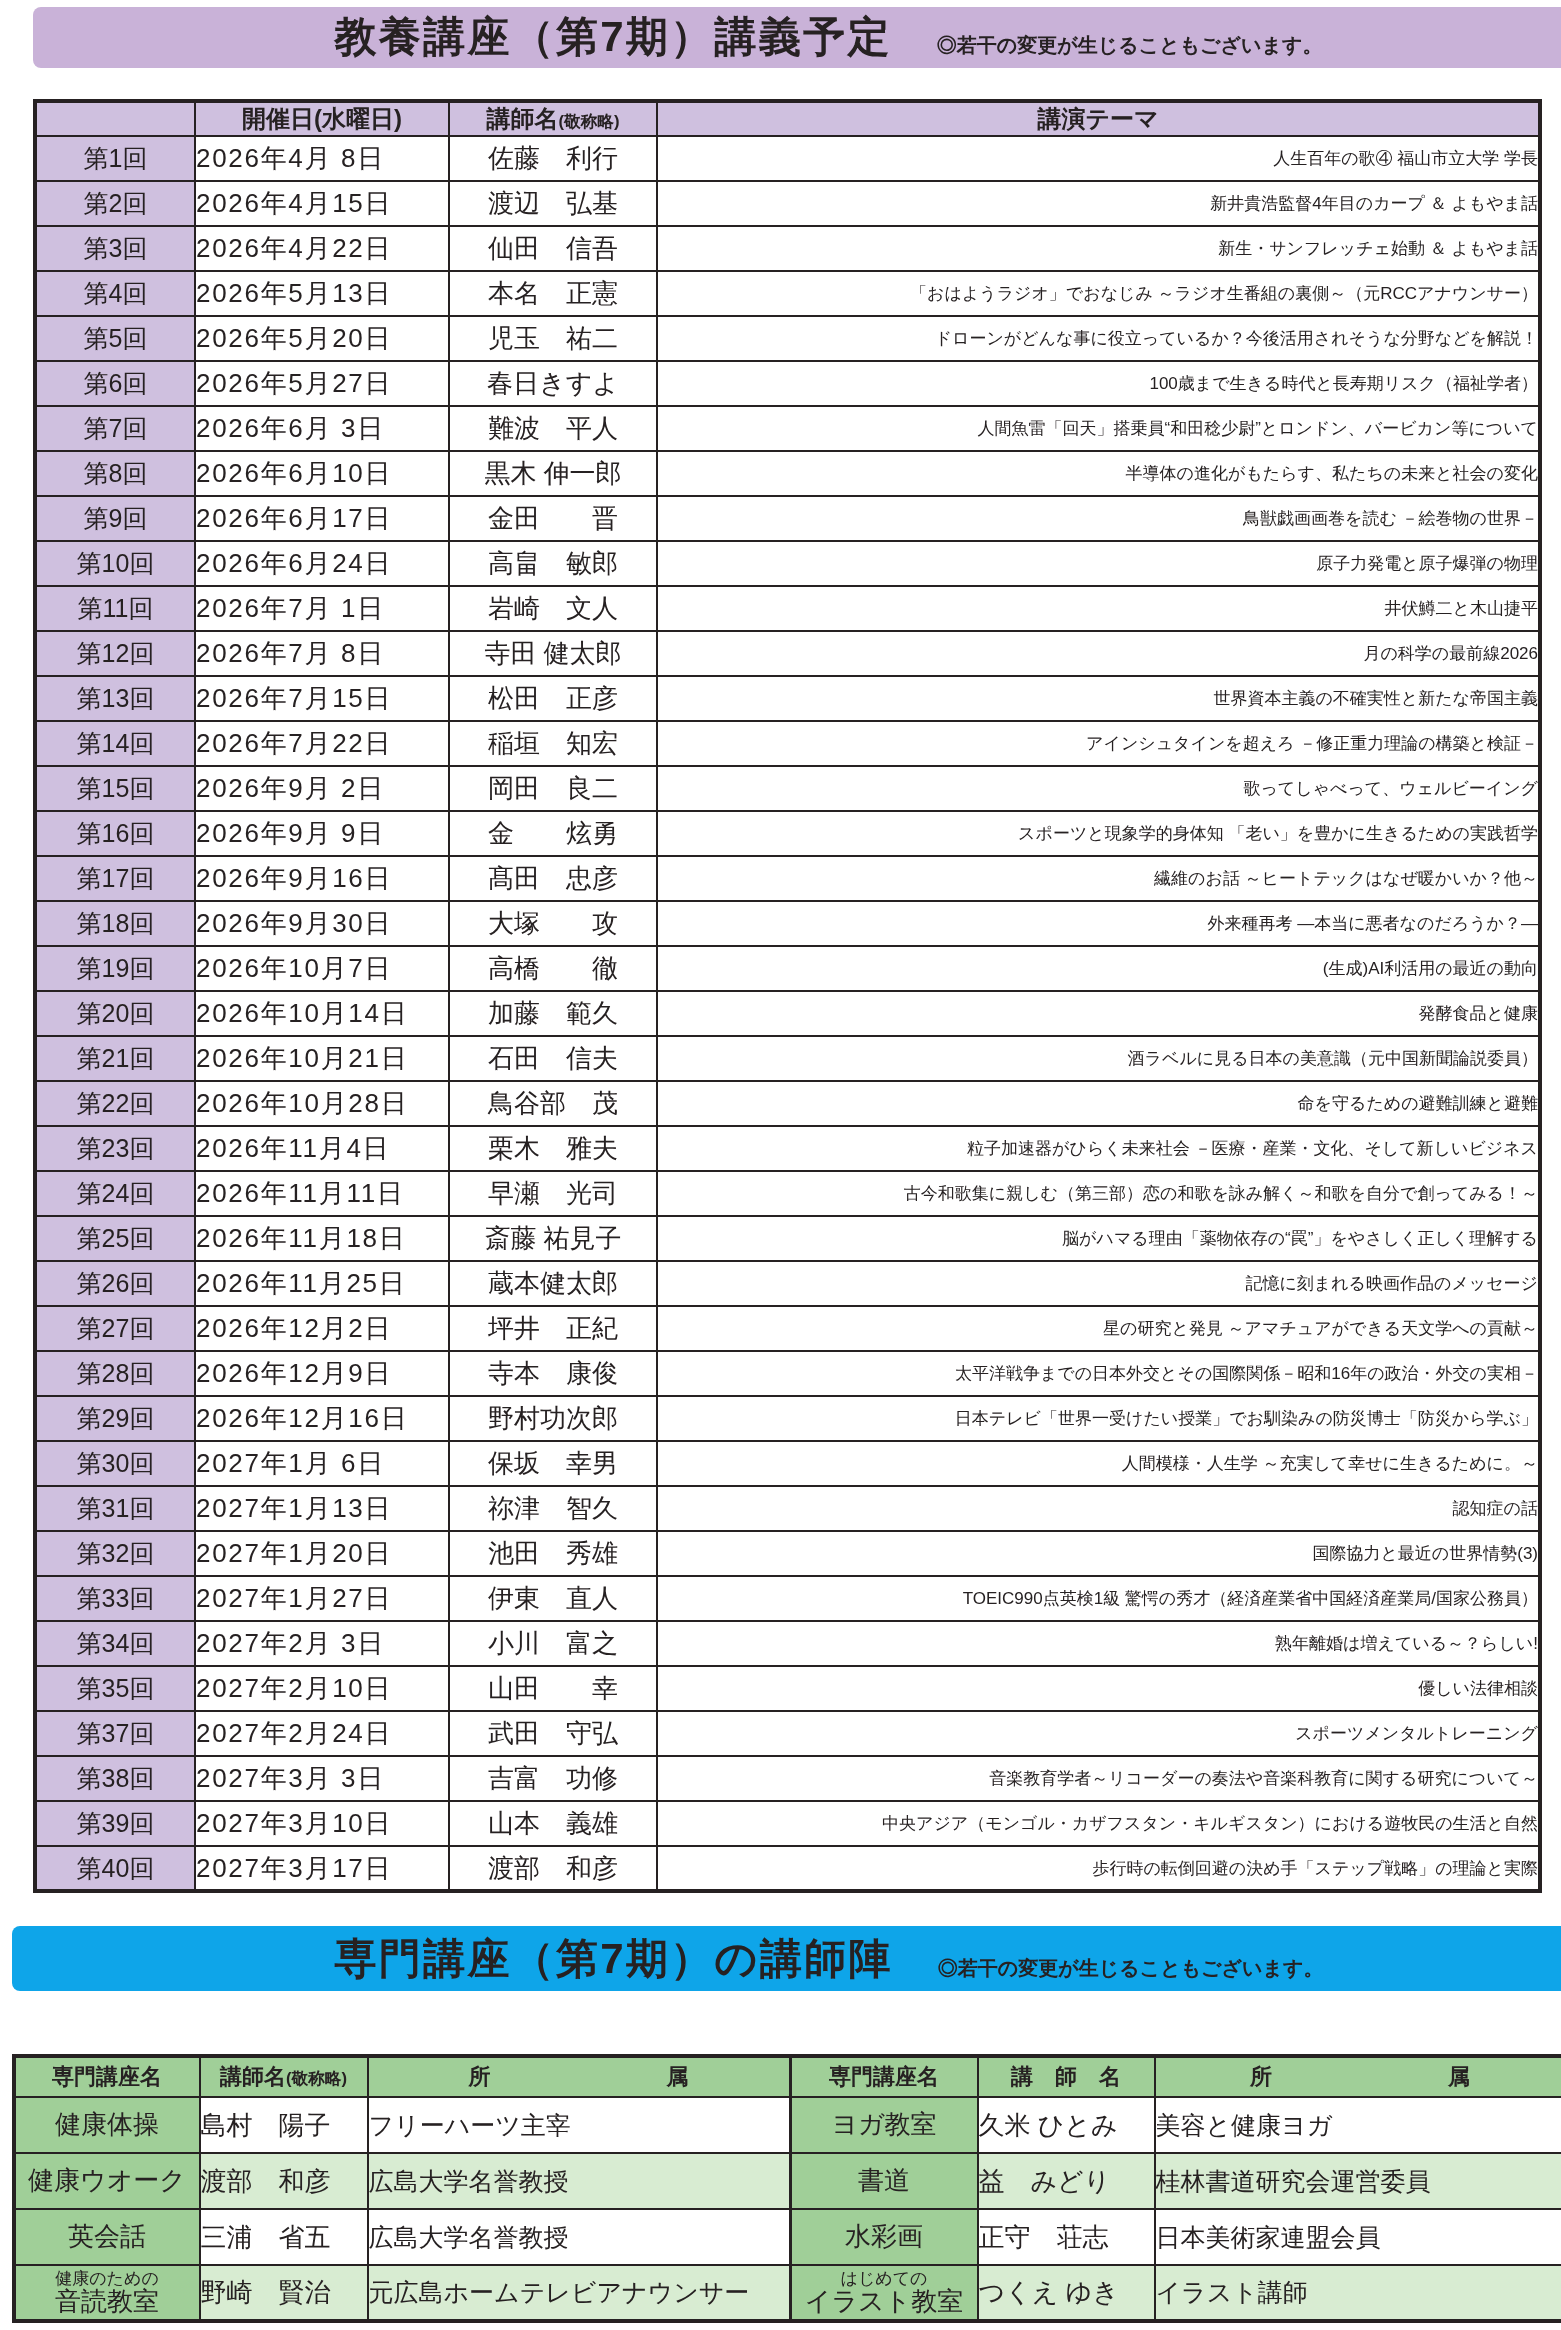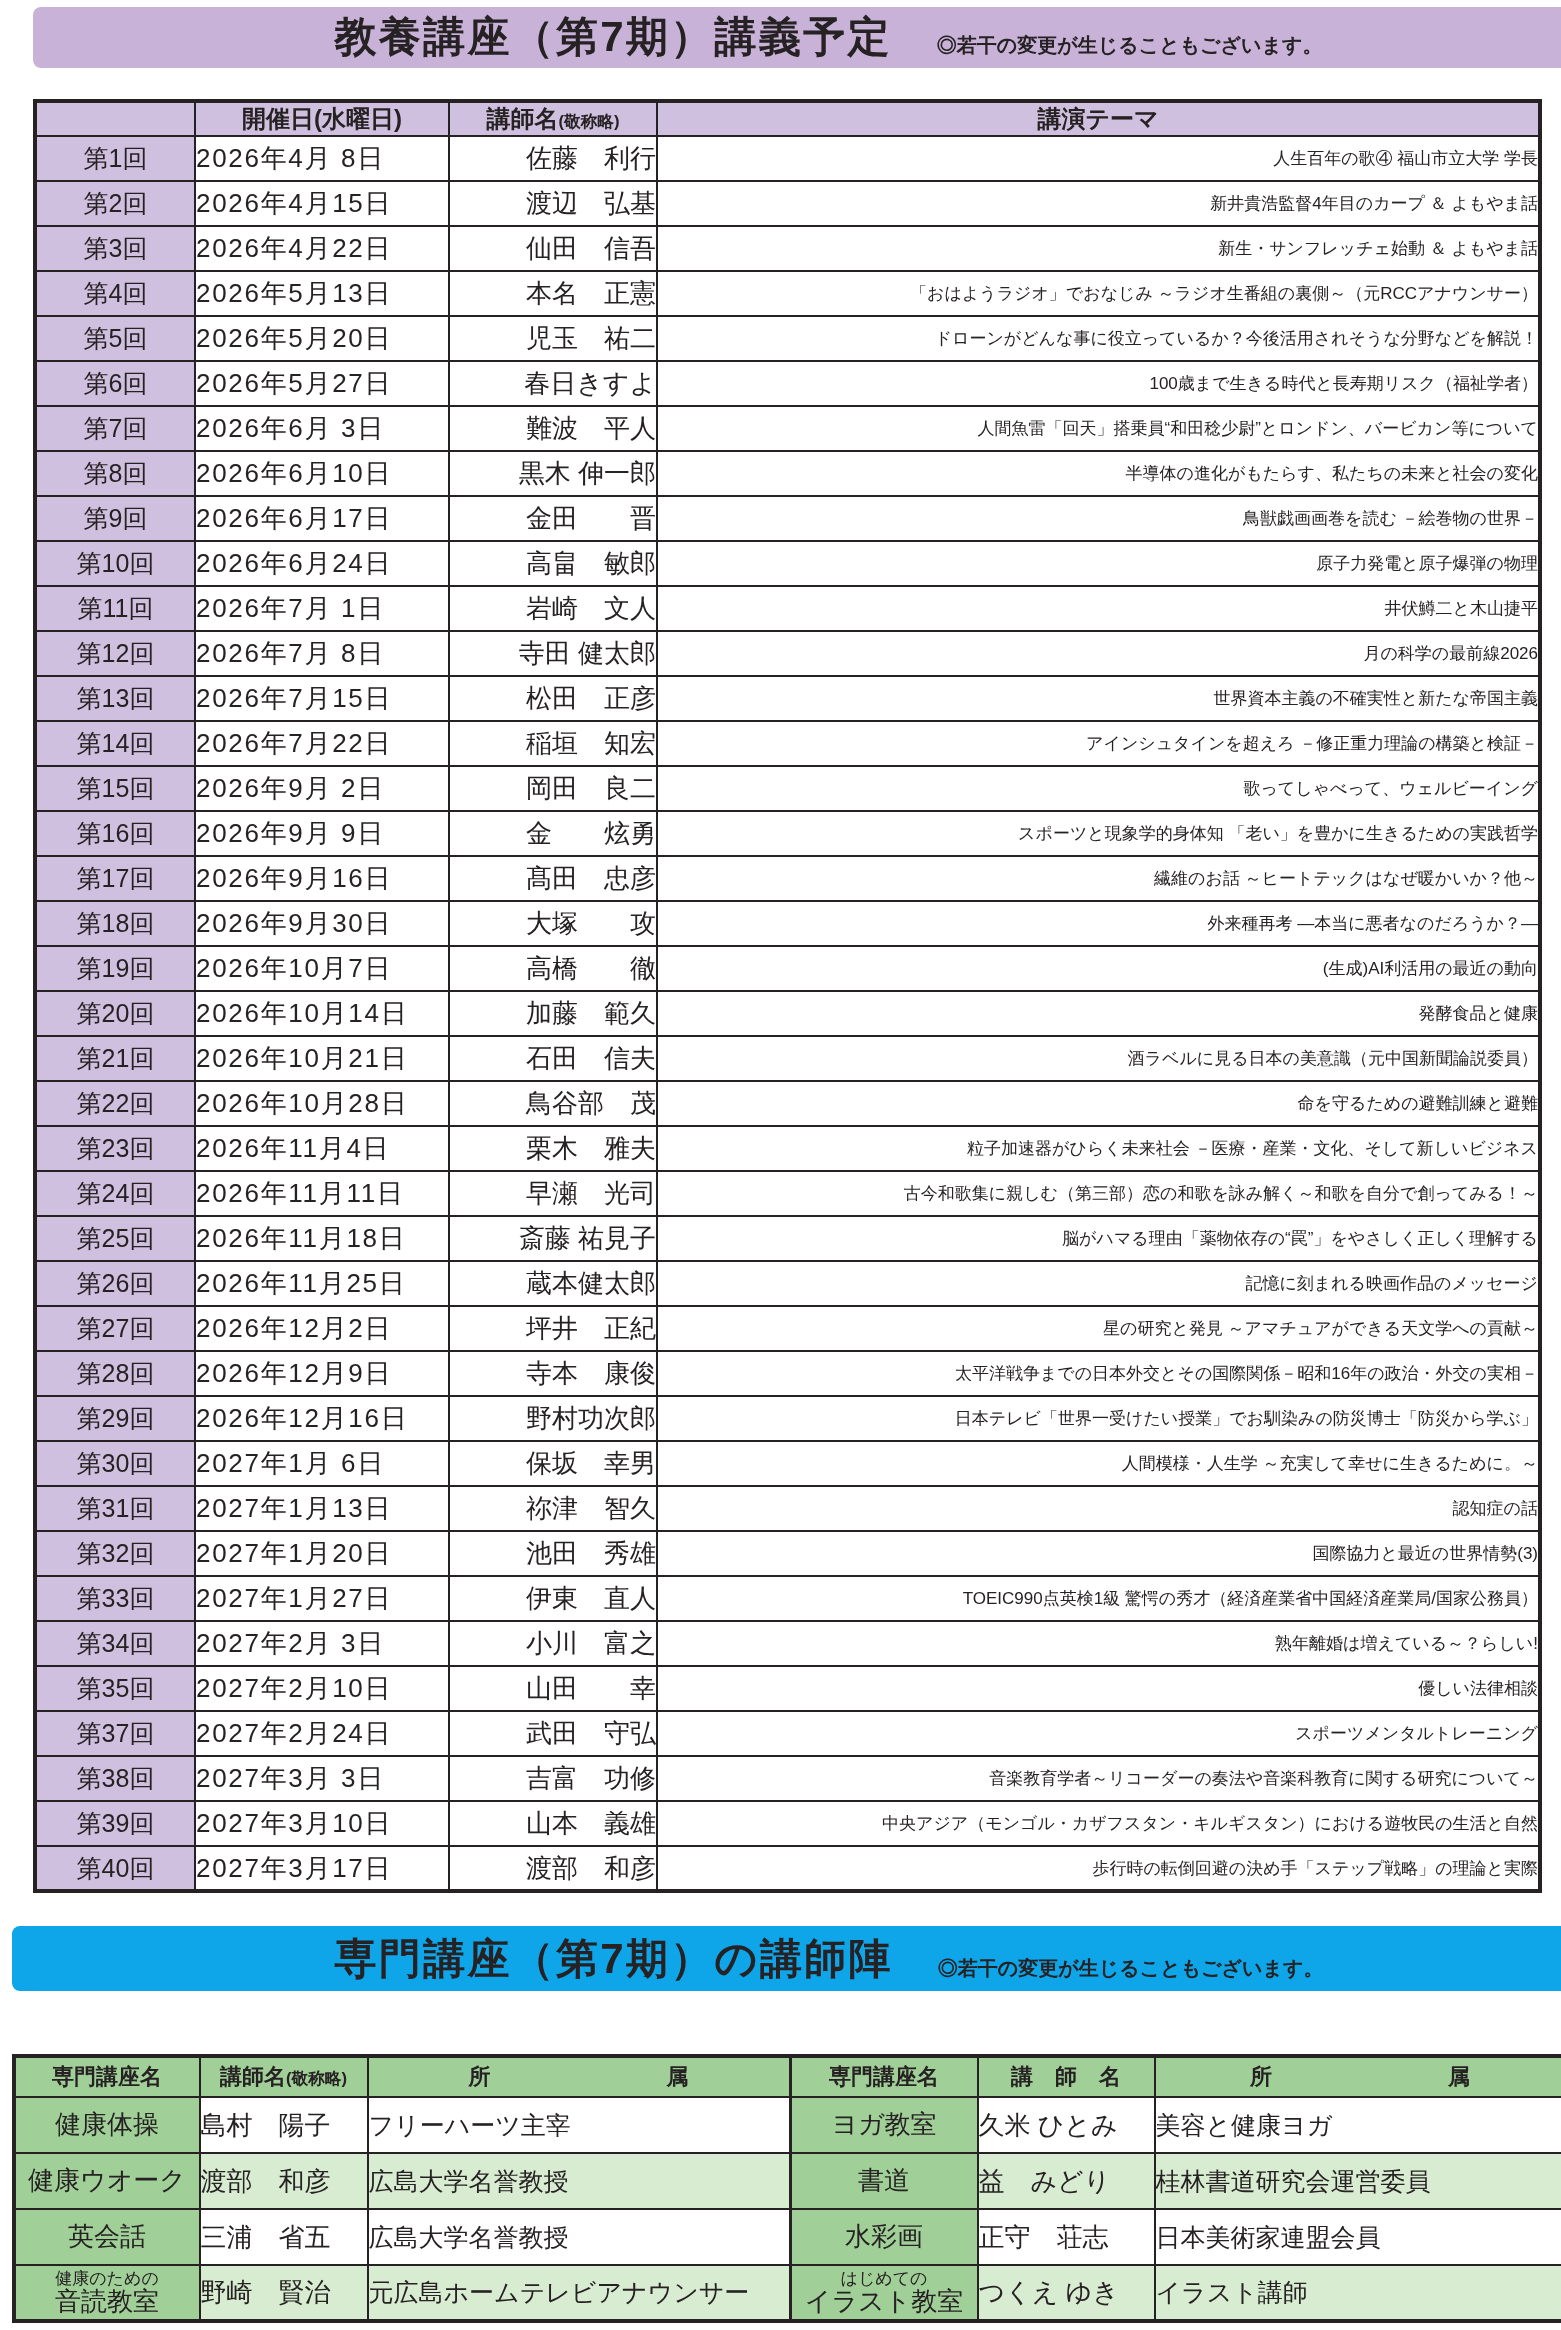--- a/index.html
+++ b/index.html
@@ -36,21 +36,21 @@
   .main-table thead tr{height:30px;}
   .main-table tbody tr{height:45px;}
   .col-round{width:157px;}
   .col-date{width:252px;}
   .col-name{width:206px;}
   .col-theme{width:880px;}
   .main-table th{background:#cfc0df;font-size:24px;font-weight:bold;text-align:center;margin-left:22px;}
   .hdr-small{font-size:16.6px;font-weight:bold;}
   .cell-round{background:#cfc0df;text-align:center;font-size:25px;}
   .cell-date{font-size:26px;letter-spacing:1.7px;padding-left:9.2px;text-align:left;}
-  .cell-lecturer{font-size:26px;padding-left:10.3px;text-align:right;}
+  .cell-lecturer{font-size:26px;padding-left:10.3px;text-align:center;}
   .cell-theme{font-size:17px;padding-left:9.2px;text-align:right;}
   
   .bottom-table{
     position:absolute;left:11.5px;top:2054px;width:1539px;
     border:4px solid #262122;
   }
   .bottom-table th,.bottom-table td{
     border:2.3px solid #262122;
     white-space:nowrap;overflow:hidden;padding:0;
   }

